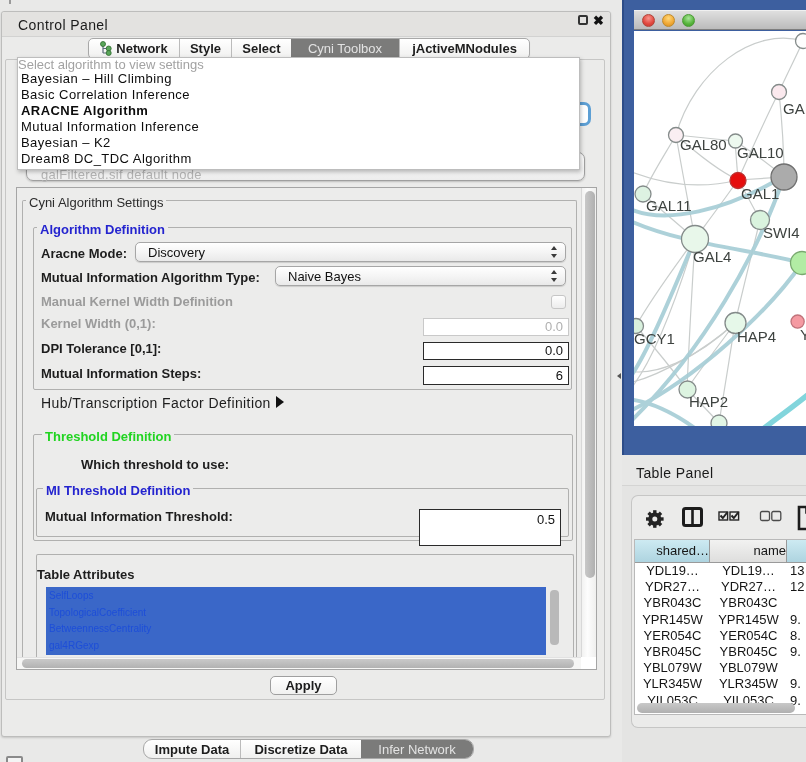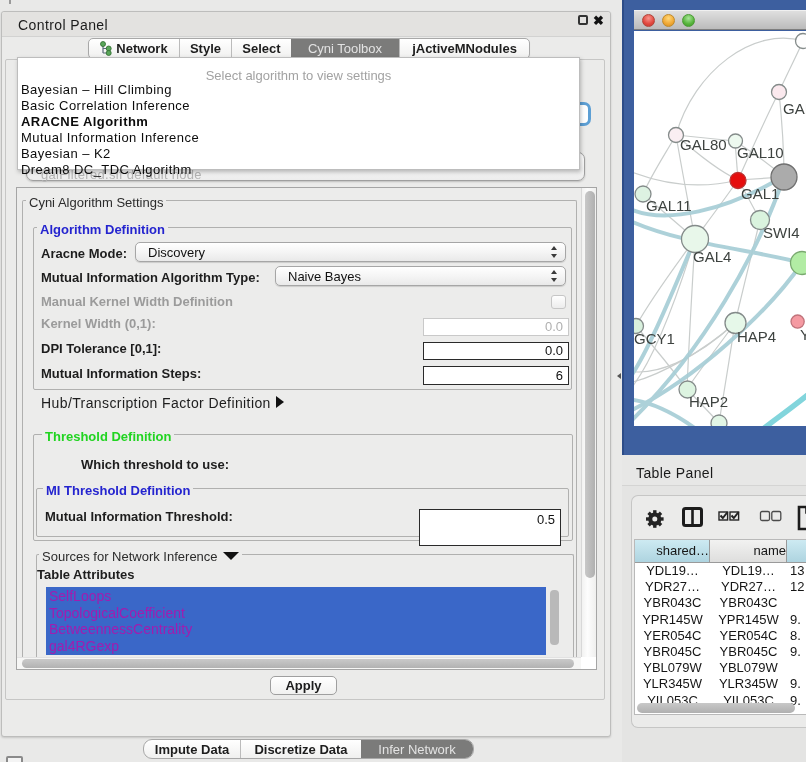--- a/index.html
+++ b/index.html
@@ -90,24 +90,23 @@
           <div class="gtitle" style="left:8px;color:#21d421;font-weight:bold">Threshold Definition</div>
           <div class="lbl" style="left:47px;top:23px">Which threshold to use:</div>
           <div class="grp" style="left:2px;top:53px;width:533px;height:49px">
             <div class="gtitle" style="left:6px;color:#2424cf;font-weight:bold">MI Threshold Definition</div>
             <div class="lbl" style="left:8px;top:21px">Mutual Information Threshold:</div>
             <div class="fld" style="left:382px;top:20px;width:142px;height:37px;border:1px solid #2a2a2a;color:#111;line-height:19px">0.5</div>
           </div>
         </div>
 
         <div class="grp" style="left:13px;top:353px;width:538px;height:108px;border-bottom:none">
-          <div class="gtitle" style="left:2px;color:#2c2c2c">Sources for Network Inference <span style="display:inline-block;width:0;height:0;border-left:8px solid transparent;border-right:8px solid transparent;border-top:8px solid #111;vertical-align:1px;margin-left:2px"></span></div>
           <div class="lbl" style="left:0px;top:13px">Table Attributes</div>
           <div class="abs" style="left:9px;top:32px;width:500px;height:68px;background:#3a67c8"></div>
-          <div class="abs" style="left:12px;top:33px;width:490px;color:#a21caf;font-size:14px;line-height:16.6px">SelfLoops<br>TopologicalCoefficient<br>BetweennessCentrality<br>gal4RGexp</div>
+          <div class="abs" style="left:12px;top:33px;width:490px;color:#1d4ed8;font-size:10px;line-height:16.6px">SelfLoops<br>TopologicalCoefficient<br>BetweennessCentrality<br>gal4RGexp</div>
           <div class="abs" style="left:513px;top:35px;width:9px;height:55px;background:#b9b9b9;border-radius:4px"></div>
         </div>
      </div>
 
      <div class="abs" style="left:564px;top:0;width:15px;height:469px;background:linear-gradient(90deg,#f2f2f1,#fdfdfd 40%,#efefee);border-left:1px solid #d8d8d8"></div>
      <div class="abs" style="left:568px;top:3px;width:10px;height:387px;background:linear-gradient(90deg,#c8c8c8,#b0b0b0);border-radius:5px"></div>
 
      <div class="abs" style="left:0;top:469px;width:564px;height:12px;background:#f6f6f5;border-top:1px solid #e2e2e2"></div>
      <div class="abs" style="left:5px;top:471px;width:552px;height:9px;background:linear-gradient(#c9c9c9,#b2b2b2);border-radius:5px"></div>
      <div class="abs" style="left:564px;top:469px;width:15px;height:12px;background:#fff"></div>
@@ -116,21 +115,21 @@
   <div class="abs" style="left:268px;top:664px;width:67px;height:19px;background:linear-gradient(#ffffff,#f1f1f0);border:1px solid #9f9f9f;border-radius:5px;text-align:center;font-size:13px;font-weight:bold;color:#1d1d1d;line-height:17px">Apply</div>
 
   <div class="abs" style="left:141px;top:727px;height:20px;display:flex;border:1px solid #a8a8a8;border-radius:9px;overflow:hidden;background:linear-gradient(#ffffff,#f0f0ef)">
     <div style="width:97px;display:flex;align-items:center;justify-content:center;border-right:1px solid #bbb;font-size:13px;font-weight:bold;color:#1d1d1d">Impute Data</div>
     <div style="width:120px;display:flex;align-items:center;justify-content:center;font-size:13px;font-weight:bold;color:#1d1d1d">Discretize Data</div>
     <div style="width:112px;display:flex;align-items:center;justify-content:center;background:#7b7b7a;font-size:13px;color:#e3e3e3">Infer Network</div>
   </div>
 </div>
 
 <div class="abs" style="left:17px;top:57px;width:563px;height:113px;background:#fff;border:1px solid #bdbdbd;box-shadow:1px 2px 4px rgba(0,0,0,.25);z-index:30">
-  <div style="font-size:13px;color:#a2a2a2;text-align:center;margin-top:11px;line-height:13px">Select algorithm to view settings</div>
+  <div style="font-size:13px;color:#a2a2a2;text-align:left;margin-top:0;line-height:13px">Select algorithm to view settings</div>
   <div style="font-size:13px;color:#0c0c0c;line-height:16px;margin-left:3px;margin-top:0px;letter-spacing:0.45px">Bayesian – Hill Climbing<br>Basic Correlation Inference<br><b>ARACNE Algorithm</b><br>Mutual Information Inference<br>Bayesian – K2<br>Dream8 DC_TDC Algorithm</div>
 </div>
 
 <div class="abs" style="left:622px;top:0;width:184px;height:455px;background:#3d5f9f;border-left:2px solid #2d4c88"></div>
 
 <div class="abs" style="left:634px;top:10px;width:172px;height:416px">
   <div class="abs" style="left:0;top:0;right:0;height:20px;background:linear-gradient(#dfdfdf,#bbbbbb);border-top:1px solid #f0f0f0;border-bottom:1px solid #7e7e7e">
     <div class="abs" style="left:8px;top:3px;width:13px;height:13px;border-radius:50%;background:radial-gradient(circle at 50% 30%,#f8948c,#e1473d 60%,#c13c33);border:1px solid #b04438"></div>
     <div class="abs" style="left:28px;top:3px;width:13px;height:13px;border-radius:50%;background:radial-gradient(circle at 50% 30%,#ffd878,#f0a733 60%,#cf8c22);border:1px solid #c08a28"></div>
     <div class="abs" style="left:48px;top:3px;width:13px;height:13px;border-radius:50%;background:radial-gradient(circle at 50% 30%,#a8e698,#57b43c 60%,#3f9729);border:1px solid #4a9a34"></div>

